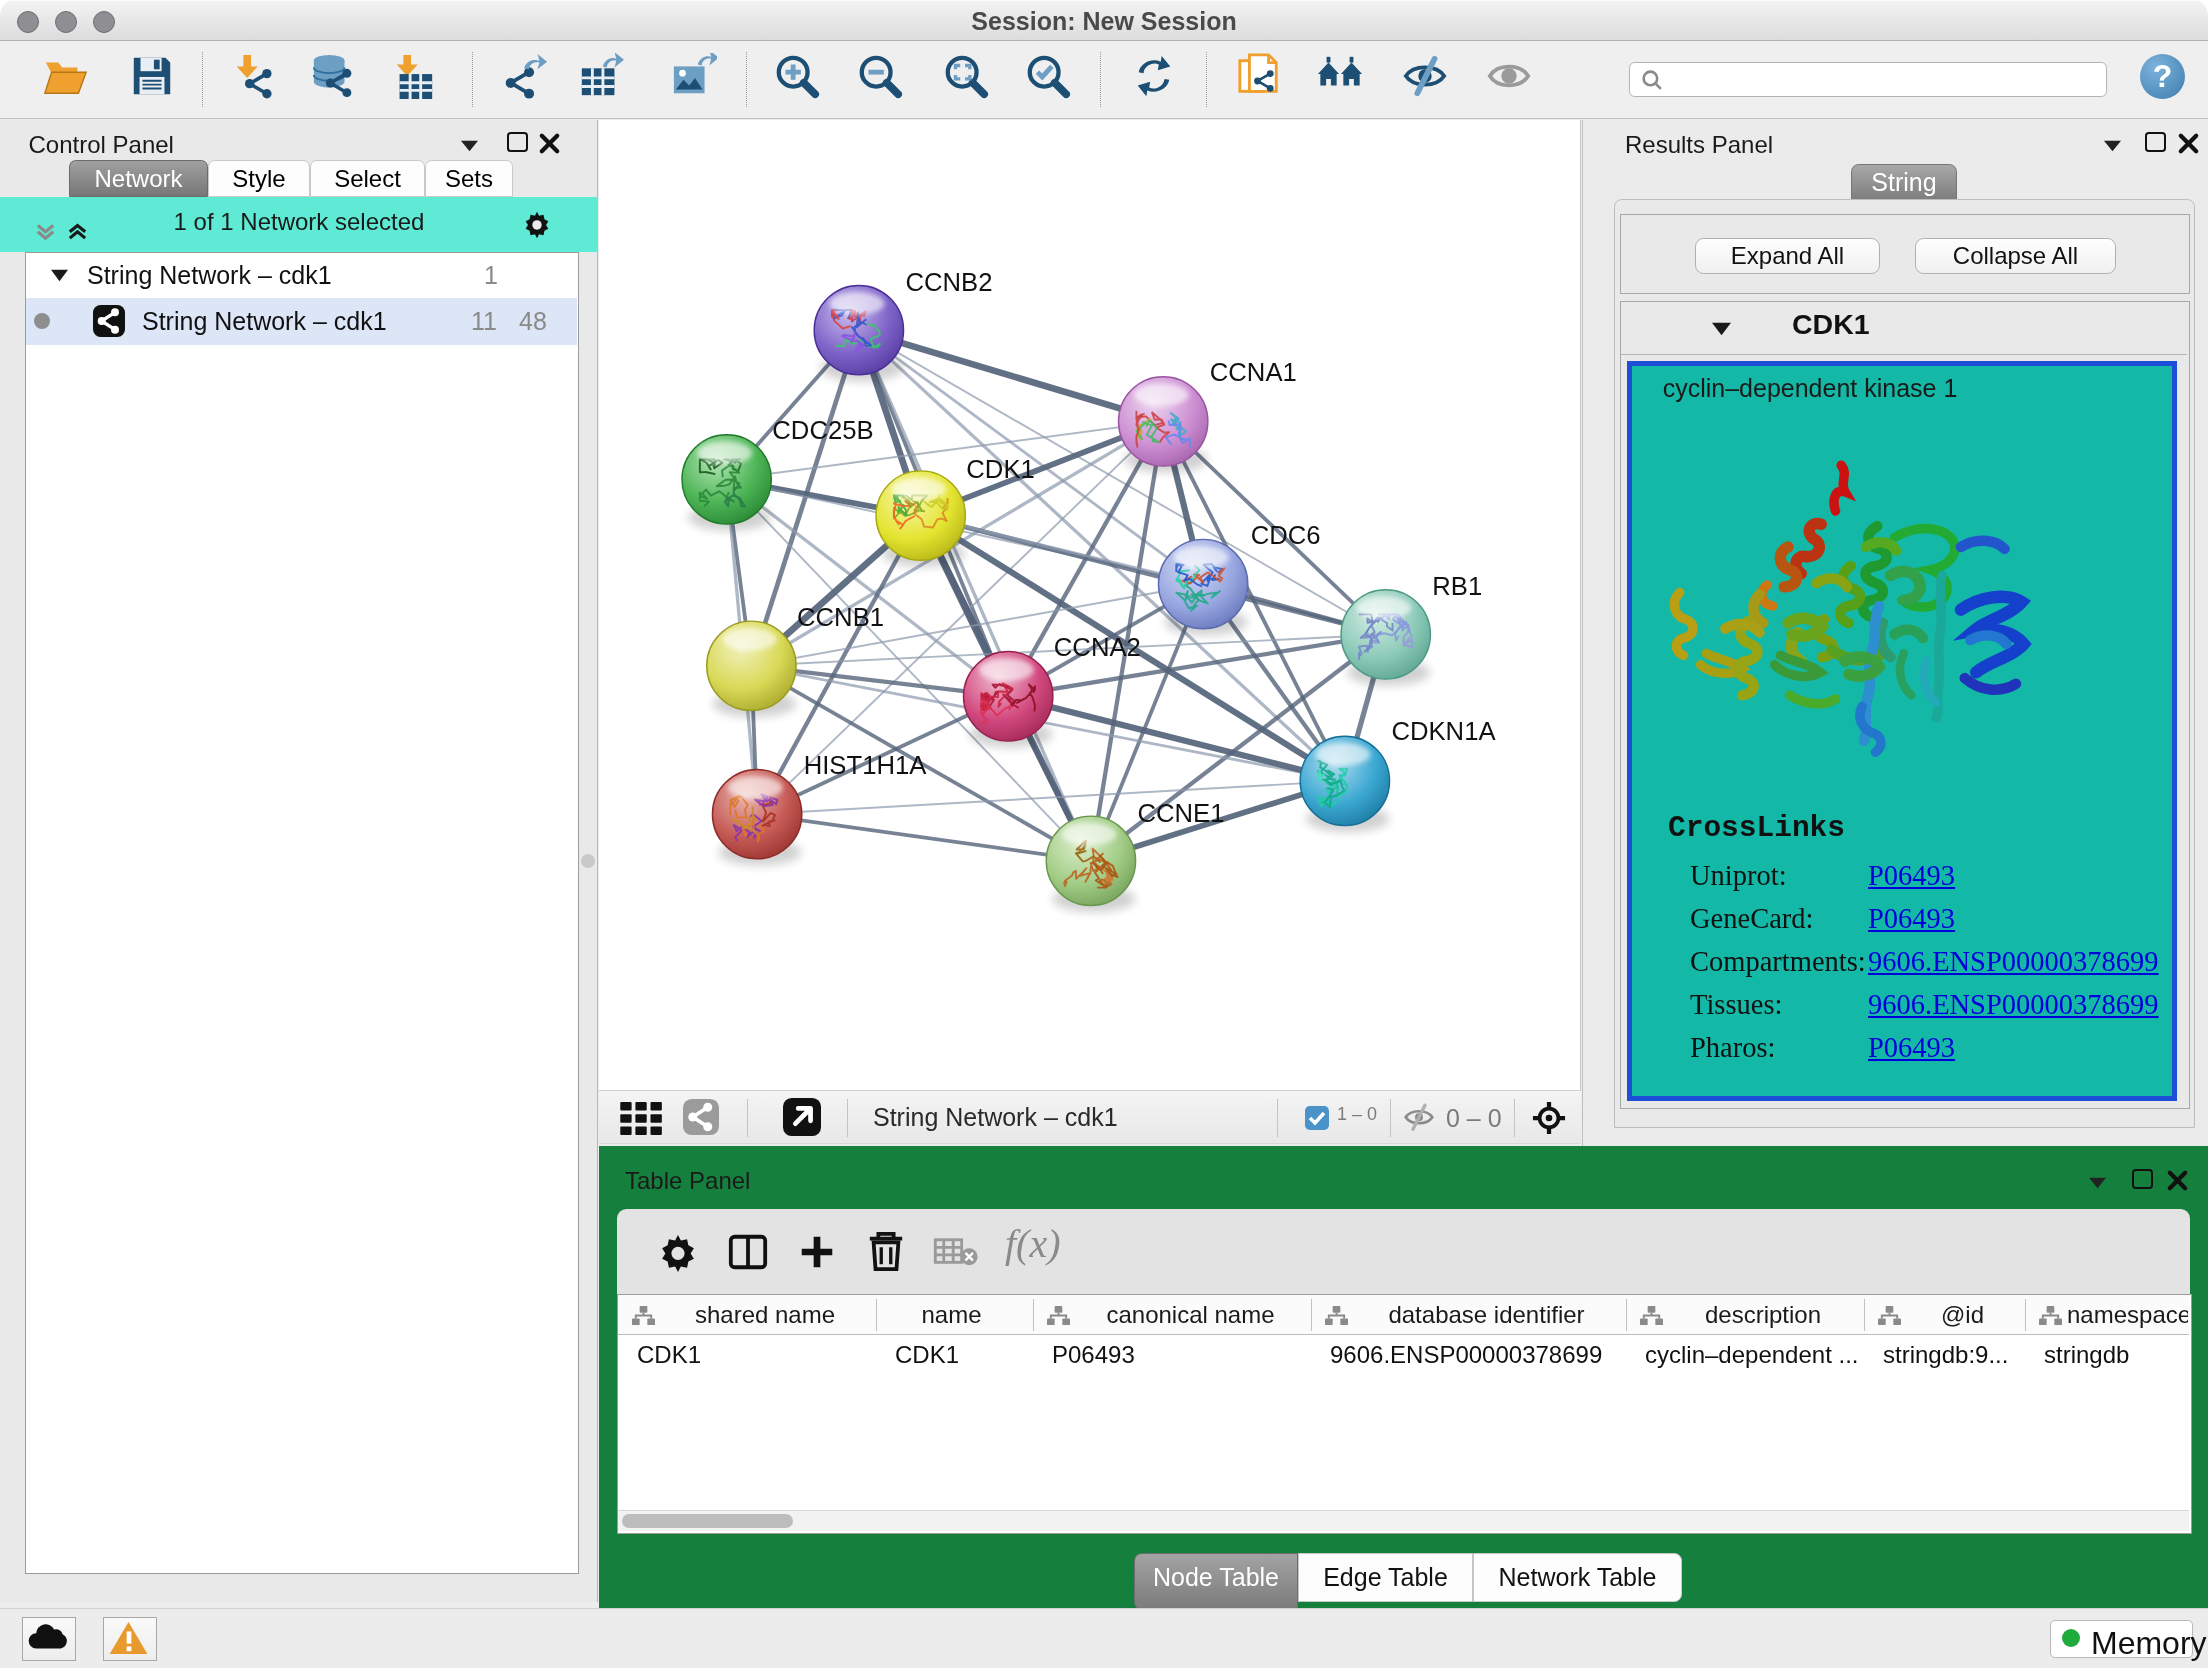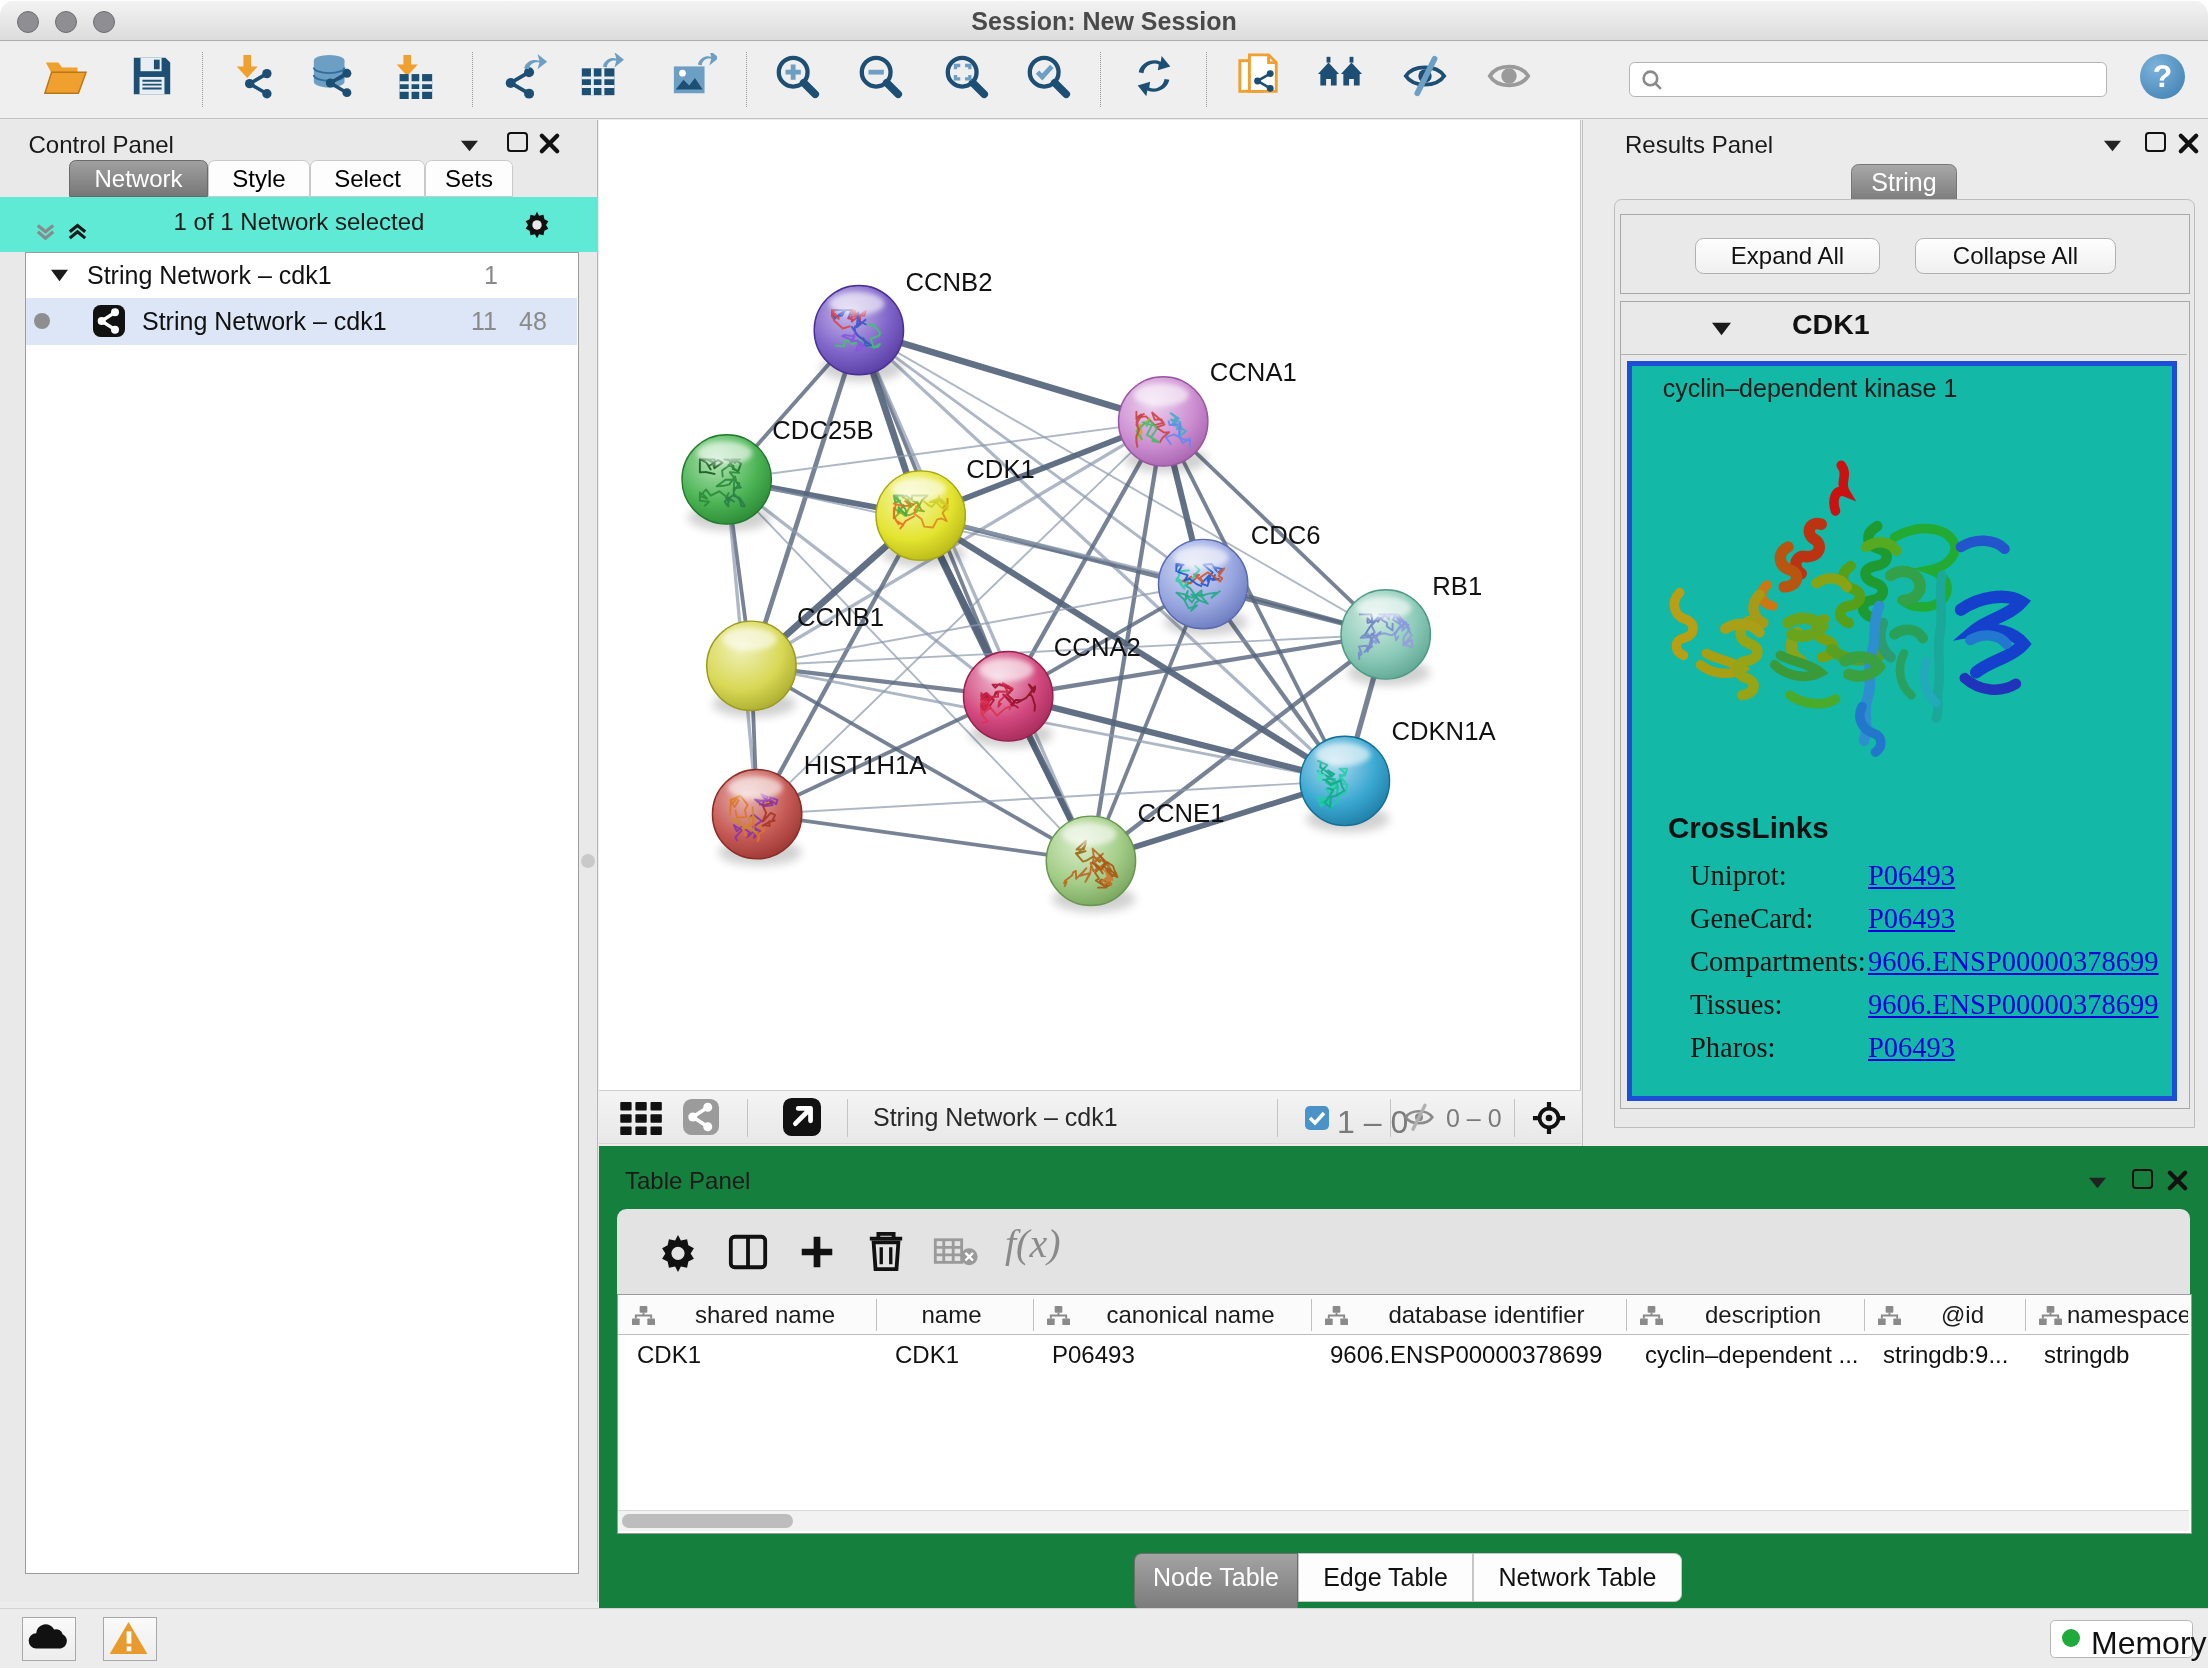--- a/index.html
+++ b/index.html
@@ -453,21 +453,21 @@
       </svg>
   </div>
   <div class="vline" style="left:248px;top:7.6px;width:1px;height:38px"></div>
   <div class="abs" style="left:274px;top:12.4px;font-size:25px;color:#2a2a2a">String Network – cdk1</div>
   <div class="vline" style="left:678px;top:7.6px;width:1px;height:38px"></div>
   <div class="abs" style="left:706px;top:15px;width:24px;height:24px;background:#4a93c8;border-radius:4.8px">
     <svg width="24" height="24" viewBox="0 0 24 24">
         <path d="M5 12 l5 5 L19 7" stroke="#fff" stroke-width="3.5" fill="none"></path>
       </svg>
   </div>
-  <div class="abs" style="left:738px;top:13.3px;font-size:32px;color:#7a7a7a">1 – 0</div>
+  <div class="abs" style="left:738px;top:13.3px;font-size:18px;color:#7a7a7a">1 – 0</div>
   <div class="vline" style="left:791px;top:7.6px;width:1px;height:38px"></div>
   <svg class="abs" style="left:804px;top:12.4px" width="32" height="28.5" viewBox="0 0 48 42">
       <path d="M4 21 C12 9 36 9 44 21 C36 33 12 33 4 21 Z" fill="none" stroke="#8a8a8a" stroke-width="4"></path>
       <circle cx="24" cy="21" r="6" fill="#8a8a8a"></circle>
       <path d="M33 3 L15 39" stroke="#b0b0b0" stroke-width="5" stroke-linecap="round"></path>
     </svg>
   <div class="abs" style="left:847px;top:13.3px;font-size:25px;color:#7a7a7a">0 – 0</div>
   <div class="vline" style="left:915px;top:7.6px;width:1px;height:38px"></div>
   <svg class="abs" style="left:933px;top:9.5px" width="34" height="34" viewBox="0 0 36 36">
       <circle cx="18" cy="18" r="10" fill="none" stroke="#111" stroke-width="4"></circle>
@@ -503,21 +503,21 @@
     <svg class="abs" style="left:88px;top:17px" width="25" height="19" viewBox="0 0 26 20">
         <path d="M3 4 h20 l-10 13 z" fill="#1a1a1a"></path>
       </svg>
     <div class="abs" style="left:171px;top:5.7px;font-size:28.5px;font-weight:bold;color:#111">CDK1</div>
     <div class="abs" style="left:0px;top:52px;width:566px;border-top:1.9px solid #b4b4b4"></div>
     <div class="abs" style="left:5.7px;top:59px;width:550px;height:740px;background:#14b8a6;border:5px solid #1d4ed8">
       <div class="abs" style="left:31px;top:7.6px;font-size:25px;color:#1a1a1a">cyclin–dependent kinase 1</div>
     </div>
   </div>
 
-  <div class="abs" style="left:85px;top:691px;font-family:Liberation Sans, sans-serif;font-size:29.5px;font-weight:bold;color:#111">CrossLinks</div>
+  <div class="abs" style="left:85px;top:691px;font-family:Liberation Mono, monospace;font-size:29.5px;font-weight:bold;color:#111">CrossLinks</div>
   <div class="abs" style="left:107px;top:734px;font-family:'Liberation Serif',serif;font-size:28.5px;color:#111;line-height:43px">
     Uniprot:<br>GeneCard:<br>Compartments:<br>Tissues:<br>Pharos:
   </div>
   <div class="abs" style="left:285px;top:734px;font-family:'Liberation Serif',serif;font-size:28.5px;color:#0000dd;line-height:43px;text-decoration:underline">
     P06493<br>P06493<br>9606.ENSP00000378699<br>9606.ENSP00000378699<br>P06493
   </div>
 </div>
 <svg style="position:absolute;left:1645px;top:433px" width="533" height="342" viewBox="0 0 560 360">
 <g fill="none" stroke-linecap="round">
 <path d="M206 34 C214 44 204 52 210 62 C200 58 196 70 200 82" stroke="#cc1111" stroke-width="10"></path>

